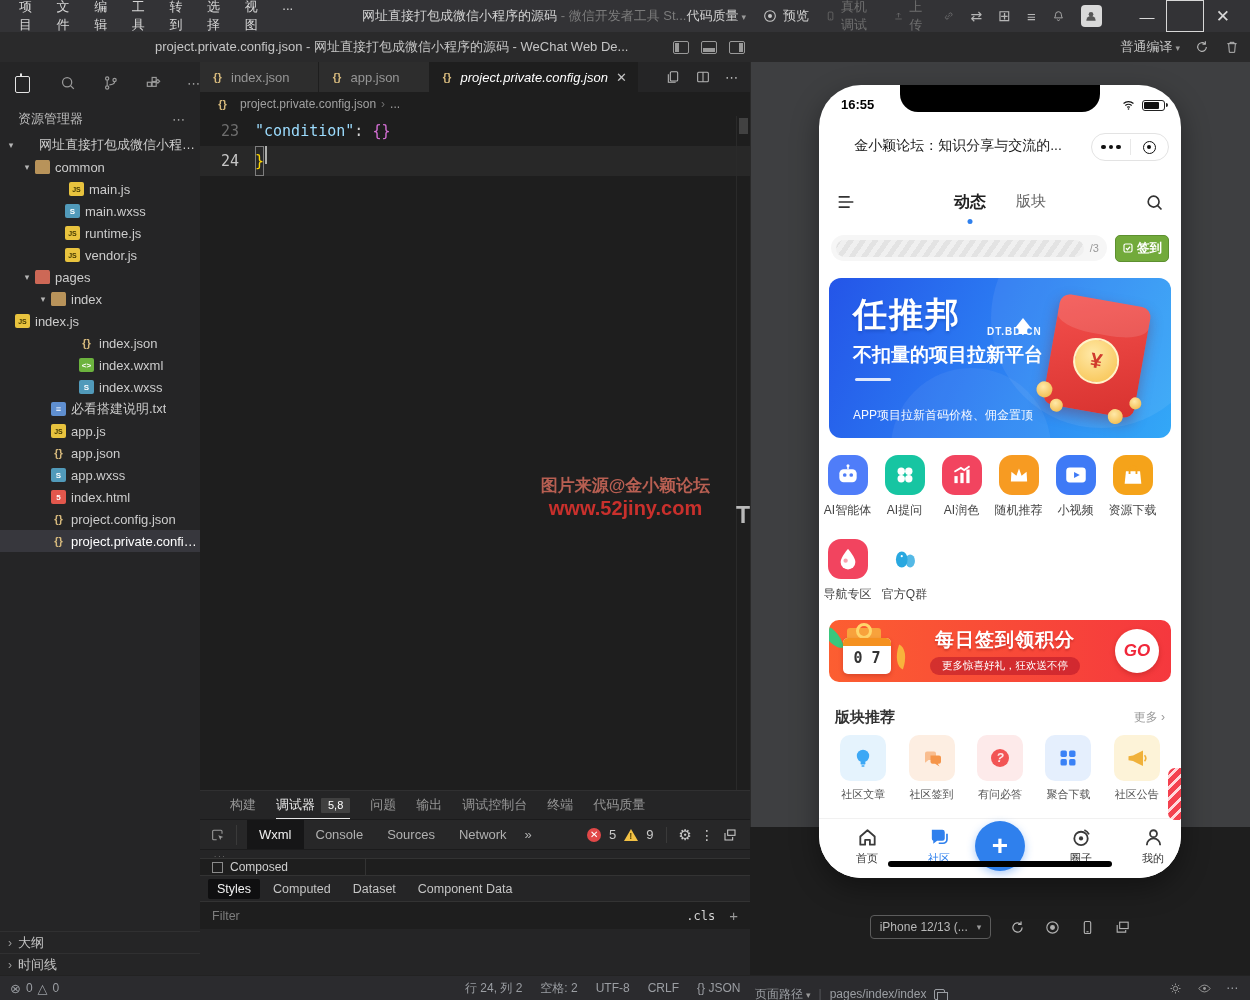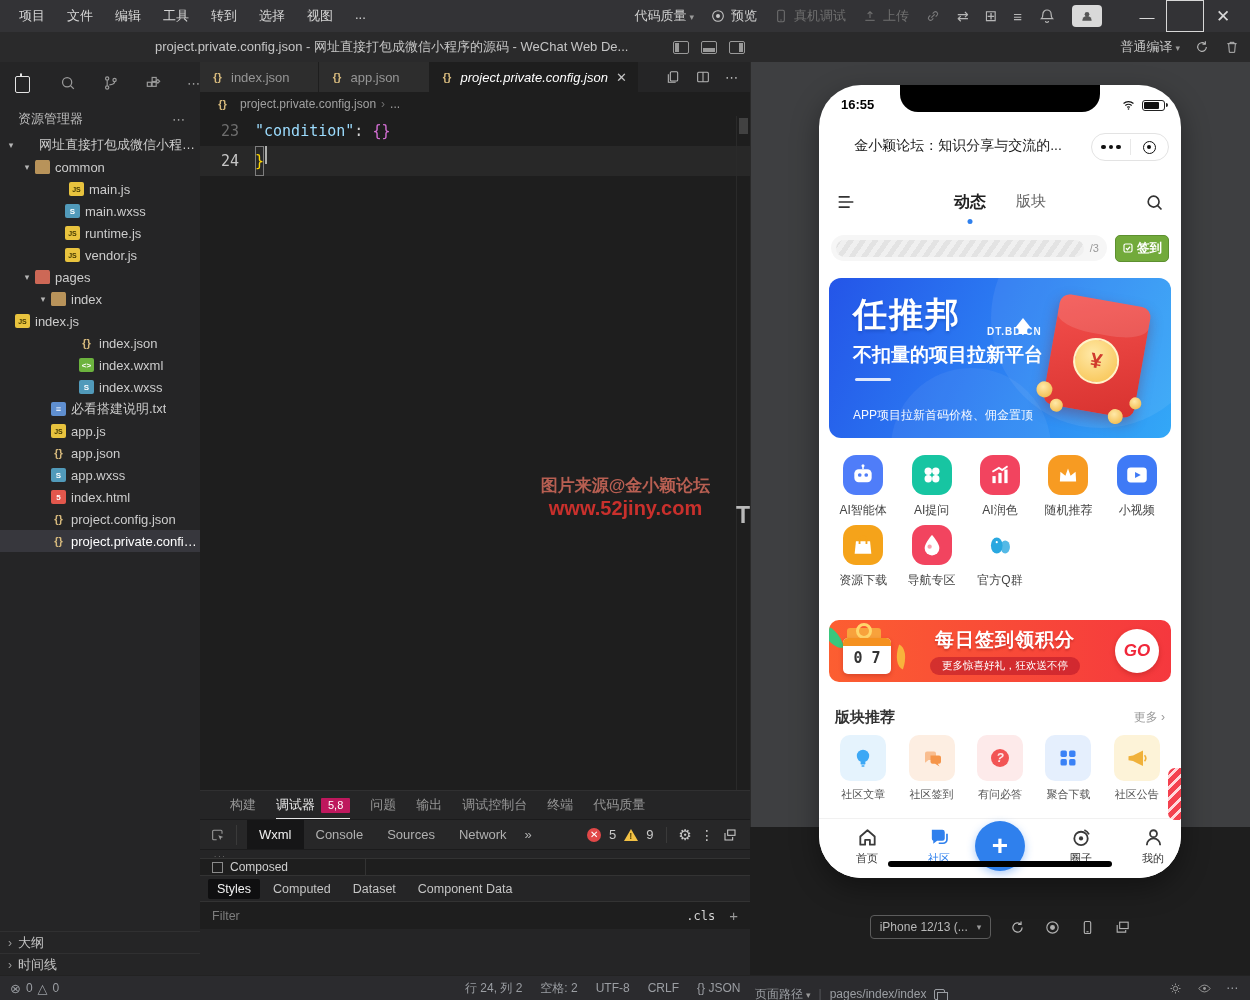--- a/index.html
+++ b/index.html
@@ -91,21 +91,21 @@
 .wm1{color:#b85f52;font-size:17px;font-weight:bold}
 .wm2{color:#c9302c;font-size:20px;font-weight:bold}
 .scrolltrack{position:absolute;right:0;top:0;width:14px;height:100%;border-left:1px solid #2a2a2a}
 .minimap{position:absolute;right:2px;top:2px;width:9px;height:16px;background:#88888855}
 .tmark{position:absolute;right:0px;top:386px;color:#b9b9b9;font-size:23px;font-weight:bold;font-family:"Liberation Sans",sans-serif}
 
 .debug{flex:0 0 auto;height:185px;background:#252526;border-top:1px solid #303031;display:flex;flex-direction:column}
 .dtabs{height:28px;display:flex;align-items:center;gap:20px;padding-left:30px;flex:0 0 auto}
 .dtab{display:flex;align-items:center;gap:6px;color:#969696;height:100%;white-space:nowrap}
 .dtab.active{color:#e7e7e7;box-shadow:inset 0 -1px 0 #e7e7e7}
-.badge{background:#be185d;color:#fff;font-size:11px;border-radius:1px;padding:1px 7px;line-height:13px}
+.badge{background:#404040;color:#fff;font-size:11px;border-radius:1px;padding:1px 7px;line-height:13px}
 .badge:empty{display:none}
 .dtabs-right{margin-left:auto;display:flex;gap:16px;padding-right:14px;color:#b6b6b6;font-size:13px}
 .devbar{height:30px;background:#272728;border-top:1px solid #1b1b1c;display:flex;align-items:center;flex:0 0 auto}
 .devbar .insp{margin:0 10px;border-right:1px solid #3a3a3a;padding-right:10px;height:20px;display:flex;align-items:center}
 .devtab{padding:0 12px;height:100%;display:flex;align-items:center;color:#b0b0b0}
 .devtab.active{background:#161617;color:#f0f0f0}
 .devmore{color:#b0b0b0;padding:0 6px}
 .devbar-right{margin-left:auto;display:flex;align-items:center;gap:8px;padding-right:12px;color:#c9c9c9}
 .errball{width:14px;height:14px;border-radius:50%;background:#e14848;color:#fff;font-size:10px;display:flex;align-items:center;justify-content:center}
 .warntri{width:0;height:0;border-left:7px solid transparent;border-right:7px solid transparent;border-bottom:12px solid #f2c144;position:relative}
@@ -162,21 +162,21 @@
 .bt1b{position:absolute;left:158px;top:48px;font-size:10px;font-weight:bold;opacity:.95;letter-spacing:1px}
 .bt2{position:absolute;left:24px;top:64px;font-size:19px;font-weight:bold}
 .bline{position:absolute;left:26px;top:100px;width:36px;height:3px;background:rgba(255,255,255,.85);border-radius:2px}
 .bt3{position:absolute;left:24px;bottom:14px;font-size:12px;opacity:.95}
 .envelope{position:absolute;right:28px;top:22px;width:92px;height:112px;background:linear-gradient(160deg,#f4504d,#d8322f);border-radius:10px;transform:rotate(10deg);box-shadow:0 6px 14px rgba(120,20,40,.35)}
 .envelope::before{content:"";position:absolute;left:0;right:0;top:0;height:34px;background:rgba(255,255,255,.12);border-radius:10px 10px 40% 40%}
 .coin-big{position:absolute;left:50%;top:38px;transform:translateX(-50%);width:46px;height:46px;border-radius:50%;background:radial-gradient(circle at 40% 35%,#ffe9a8,#f7c04a);border:2px solid #fff3c9;color:#d03a2c;font-size:21px;font-weight:bold;display:flex;align-items:center;justify-content:center}
 .coin{position:absolute;border-radius:50%;background:radial-gradient(circle at 40% 35%,#ffe9a8,#f0b23c)}
 .uparrow{position:absolute;right:140px;top:40px;width:0;height:0;border-left:8px solid transparent;border-right:8px solid transparent;border-bottom:10px solid #fff}
 .uparrow::after{content:"";position:absolute;left:-4px;top:10px;width:8px;height:6px;background:#fff}
-.pgrid{position:absolute;left:10px;top:370px;width:342px;display:grid;grid-template-columns:repeat(5,1fr);row-gap:6px}
+.pgrid{position:absolute;left:0;top:370px;width:342px;display:grid;grid-template-columns:repeat(6,1fr);row-gap:20px}
 .gcell{display:flex;flex-direction:column;align-items:center;gap:7px}
 .sq{width:40px;height:40px;border-radius:13px;color:#fff;display:flex;align-items:center;justify-content:center}
 .sq i{width:26px;height:26px}
 .glabel{font-size:12px;color:#444}
 .promo{position:absolute;left:10px;top:535px;width:342px;height:62px;border-radius:10px;background:linear-gradient(90deg,#fc5e31,#f5383e);overflow:hidden;color:#fff}
 .leaf{position:absolute;left:-4px;top:4px;width:16px;height:26px;background:#39c77d;border-radius:0 100% 0 100%;transform:rotate(-15deg)}
 .leaf2{position:absolute;left:66px;top:26px;width:12px;height:22px;background:#f8b33c;border-radius:0 100% 0 100%;transform:rotate(20deg)}
 .gift{position:absolute;left:18px;top:8px;width:34px;height:16px;background:#f8a23c;border-radius:3px}
 .gift::after{content:"";position:absolute;left:50%;top:-5px;transform:translateX(-50%);width:10px;height:10px;border-radius:50%;border:3px solid #ffd66b}
 .cal{position:absolute;left:14px;top:18px;width:48px;height:36px;background:#fff;border-radius:5px;overflow:hidden;box-shadow:0 2px 4px rgba(140,20,20,.3)}
@@ -228,20 +228,24 @@
 
     <span>项目</span>
         <span>文件</span>
         <span>编辑</span>
         <span>工具</span>
         <span>转到</span>
         <span>选择</span>
         <span>视图</span>
         <span>...</span>
       </div>
+    <div class="t1">
+      <span>网址直接打包成微信小程序的源码</span>
+      <span class="dim">- 微信开发者工具 St...</span>
+    </div>
     <div class="r1right">
       <span class="lbl"><span>代码质量</span><span class="caret">▾</span></span>
       <span class="lbl" style="display:flex;align-items:center;gap:5px">
           <i class="ic16" data-icon="eyecircle">
             <svg viewBox="0 0 24 24" fill="none" stroke="#c8c8c8" stroke-width="1.6">
               <circle cx="12" cy="12" r="8"></circle>
               <circle cx="12" cy="12" r="3" fill="#c8c8c8" stroke="none"></circle>
             </svg>
           </i>
           <span>预览</span>

